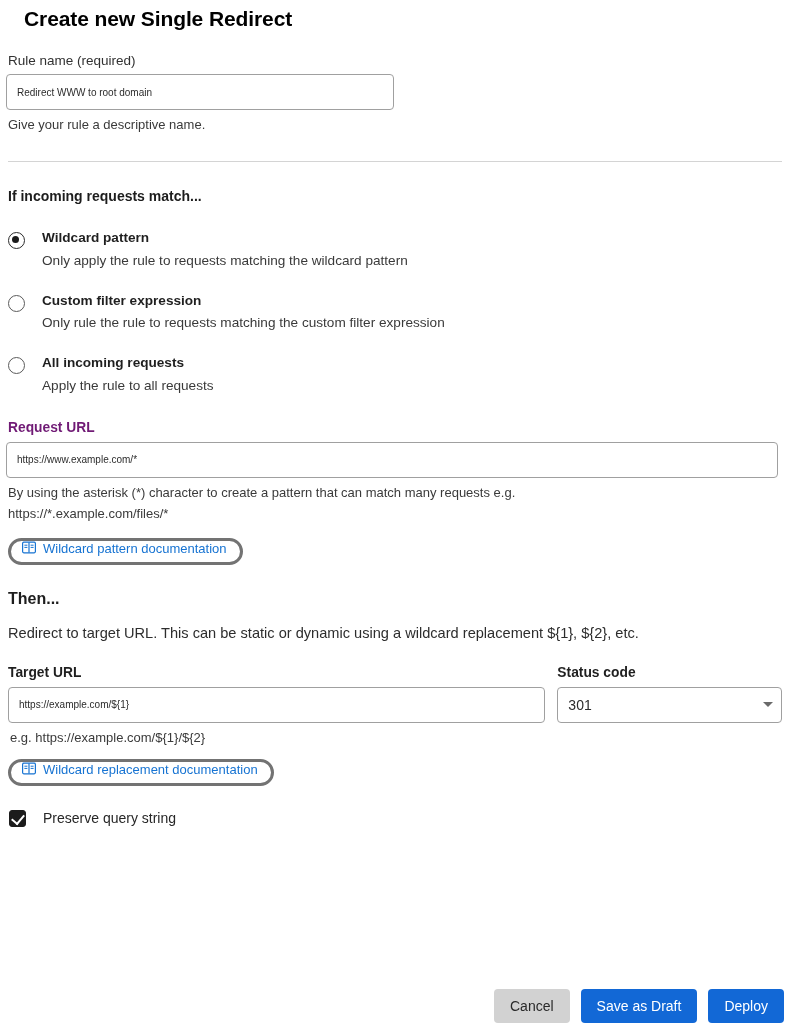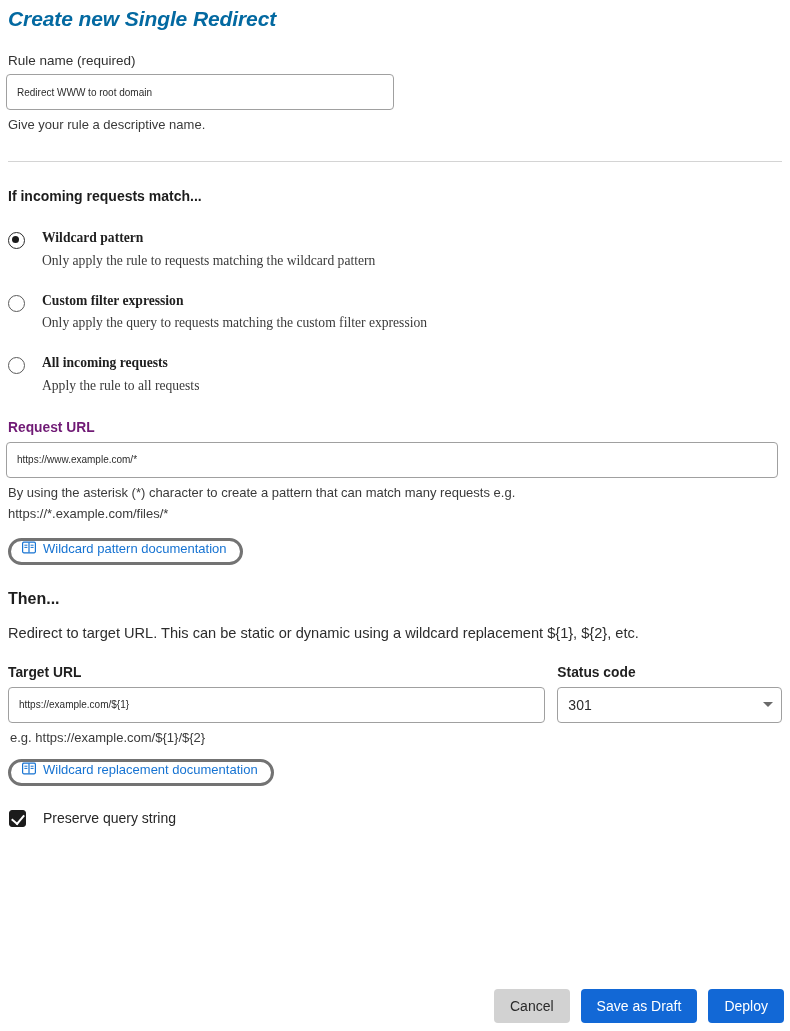--- a/index.html
+++ b/index.html
@@ -14,24 +14,23 @@
     color: #313131;
     position: relative;
     overflow: hidden;
   }
   .page {
     padding: 0 6px;
   }
   .page-title {
     font-size: 21px;
     font-weight: bold;
-    color: #0369a1;
-    margin: 7px 0 0 2px;
+    color: #000000;
+    margin: 7px 0 0 18px;
     letter-spacing: -0.1px;
-    font-style: italic;
   }
   .field-label {
     font-size: 13.5px;
     color: #313131;
     margin: 22px 0 6px 2px;
   }
   .text-input {
     display: block;
     height: 36px;
     border: 1px solid #a0a0a0;
@@ -78,21 +77,21 @@
   }
   .radio-row.checked .radio-outer { border-color: #2b2b2b; }
   .radio-row.checked .radio-outer::after {
     content: "";
     position: absolute;
     left: 3px; top: 3px;
     width: 7px; height: 7px;
     border-radius: 50%;
     background: #1a1a1a;
   }
-  .radio-texts { padding-top: 0; font-family: Liberation Serif, serif; }
+  .radio-texts { padding-top: 0; }
   .radio-title {
     font-size: 13.6px;
     font-weight: bold;
     color: #1f1f1f;
     line-height: 1.25;
   }
   .radio-desc {
     font-size: 13.6px;
     color: #3a3a3a;
     margin-top: 5px;
@@ -250,21 +249,21 @@
       <div class="radio-texts">
         <div class="radio-title">Wildcard pattern</div>
         <div class="radio-desc">Only apply the rule to requests matching the wildcard pattern</div>
       </div>
     </div>
 
     <div class="radio-row">
       <div class="radio-outer"></div>
       <div class="radio-texts">
         <div class="radio-title">Custom filter expression</div>
-        <div class="radio-desc">Only apply the query to requests matching the custom filter expression</div>
+        <div class="radio-desc">Only rule the rule to requests matching the custom filter expression</div>
       </div>
     </div>
 
     <div class="radio-row">
       <div class="radio-outer"></div>
       <div class="radio-texts">
         <div class="radio-title">All incoming requests</div>
         <div class="radio-desc">Apply the rule to all requests</div>
       </div>
     </div>

